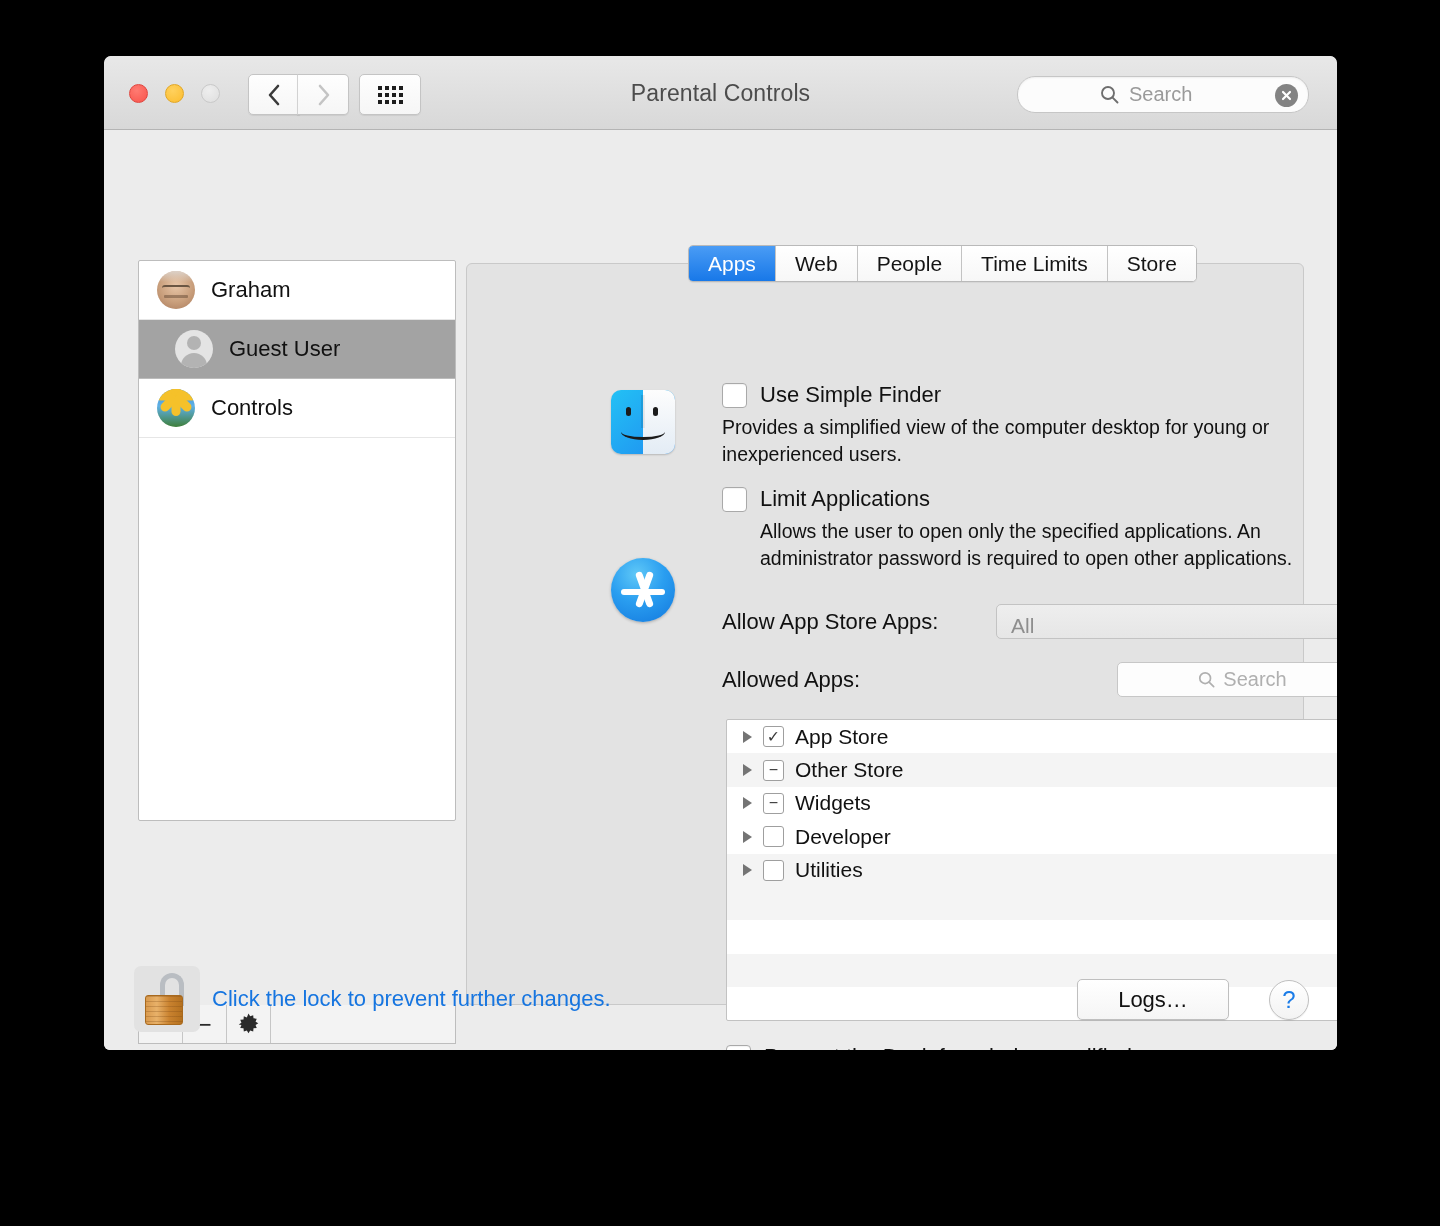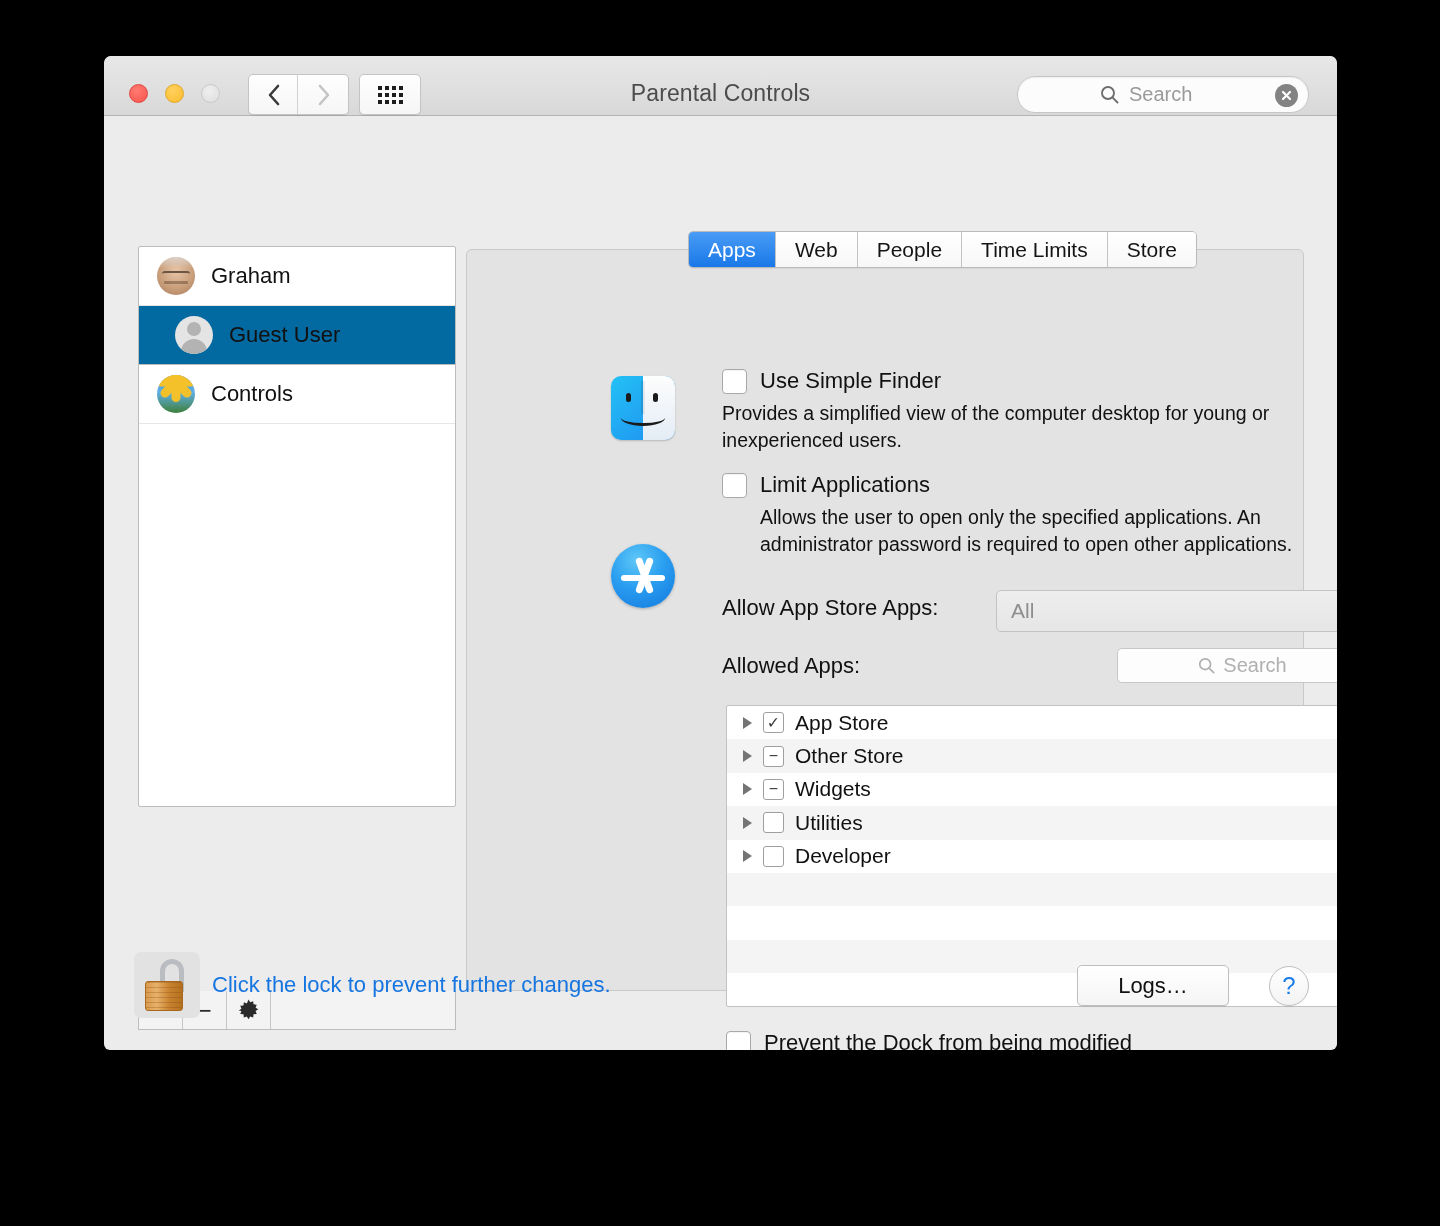--- a/index.html
+++ b/index.html
@@ -18,21 +18,21 @@
     width: 1233px; height: 994px;
     background: #ececec;
     border-radius: 7px 7px 6px 6px;
     box-shadow: 0 7px 40px rgba(0,0,0,0.55);
     overflow: hidden;
   }
 
   
   #titlebar {
     position: relative;
-    height: 60px;
+    height: 74px;
     background: linear-gradient(to bottom, #e8e8e8 0%, #d8d8d8 100%);
     border-bottom: 1px solid #b4b4b4;
     border-radius: 7px 7px 0 0;
   }
   .traffic {
     position: absolute; top: 28px;
     width: 19px; height: 19px; border-radius: 50%;
   }
   .traffic.close  { left: 25px; background: radial-gradient(circle at 40% 32%, #ff7b72, #f8534b); border: 1px solid #e0453e; }
   .traffic.min    { left: 61px; background: radial-gradient(circle at 40% 32%, #ffd15e, #fbbc2e); border: 1px solid #e2a724; }
@@ -97,21 +97,21 @@
     border: 1px solid #bdbdbd;
     border-radius: 2px;
     overflow: hidden;
   }
   .user-row {
     height: 59px;
     display: flex; align-items: center;
     padding-left: 18px;
     border-bottom: 1px solid #e6e6e6;
   }
-  .user-row.selected { background: #0369a1; border-bottom-color: #bcbcbc; padding-left: 36px; }
+  .user-row.selected { background: #a3a3a3; border-bottom-color: #bcbcbc; padding-left: 36px; }
   .user-row .avatar {
     width: 38px; height: 38px; border-radius: 50%;
     margin-right: 16px; flex: none; overflow: hidden;
     position: relative;
   }
   .user-row .uname { font-size: 22px; color: #111; }
 
   
   .av-graham { background: radial-gradient(circle at 50% 38%, #e8c6a8 0%, #c99f7c 55%, #a9795a 100%); }
   .av-graham::before {
@@ -225,25 +225,25 @@
     position: absolute; top: 20%; left: 47%; width: 7px; height: 58%;
     background: #fff; border-radius: 4px;
   }
   .appstore .leg.a { transform: rotate(20deg); }
   .appstore .leg.b { transform: rotate(-20deg); }
 
   
   .label { font-size: 22px; color: #111; }
   .popup {
     position: relative;
-    height: 42px;
+    height: 35px;
     background: linear-gradient(to bottom, #eeeeee, #e6e6e6);
     border: 1px solid #c3c3c3;
     border-radius: 5px;
-    display: flex; align-items: center;
+    display: flex; align-items: flex-end;
     padding-left: 14px;
     font-size: 21px; color: #8e8e8e;
   }
   .mini-search {
     position: relative; height: 35px;
     background: #fdfdfd; border: 1px solid #c7c7c7; border-radius: 5px;
     display: flex; align-items: center; justify-content: center;
     font-size: 20px; color: #b0b0b0; gap: 8px;
   }
 
@@ -480,30 +480,30 @@
         <div class="app-row alt">
           <span class="disclosure"></span>
           <span class="lcb">−</span>
           <span>Other Store</span>
         </div>
         <div class="app-row">
           <span class="disclosure"></span>
           <span class="lcb">−</span>
           <span>Widgets</span>
         </div>
+        <div class="app-row">
+          <span class="disclosure"></span>
+          <span class="lcb"></span>
+          <span>Developer</span>
+        </div>
         <div class="app-row alt">
           <span class="disclosure"></span>
           <span class="lcb"></span>
           <span>Utilities</span>
         </div>
-        <div class="app-row">
-          <span class="disclosure"></span>
-          <span class="lcb"></span>
-          <span>Developer</span>
-        </div>
         <div class="app-row alt"></div>
         <div class="app-row"></div>
         <div class="app-row alt"></div>
         <div class="app-row"></div>
       </div>
 
       <div id="dockrow" class="cb-line">
         <div class="cb"></div>
         <div class="cb-title">Prevent the Dock from being modified</div>
       </div>

